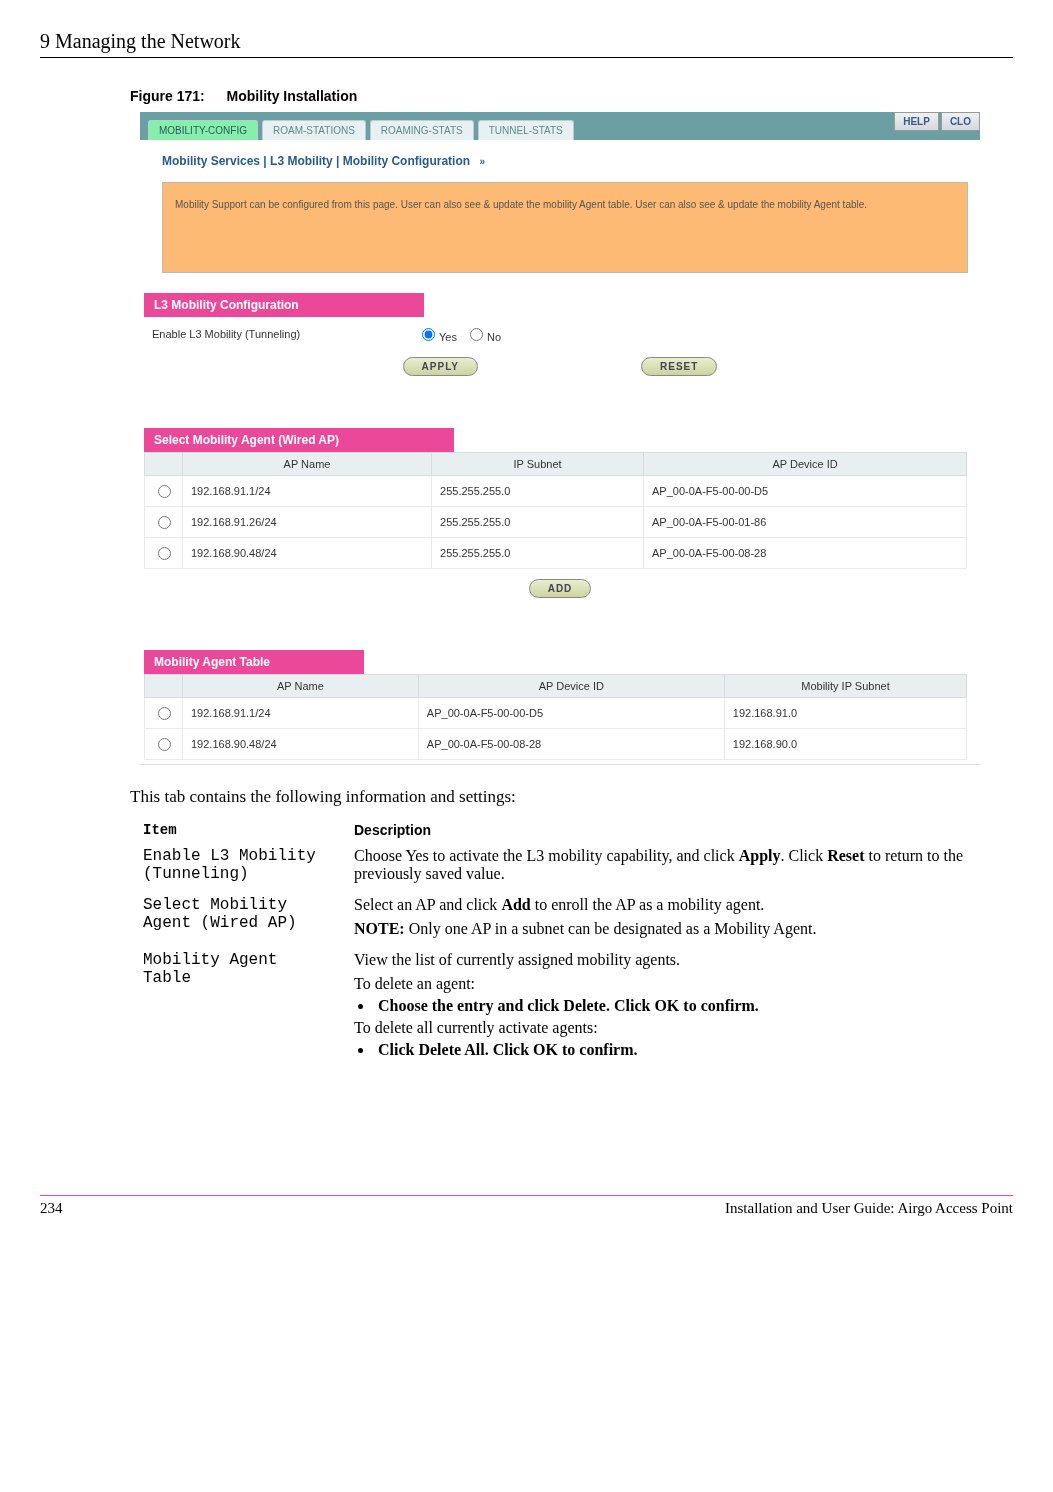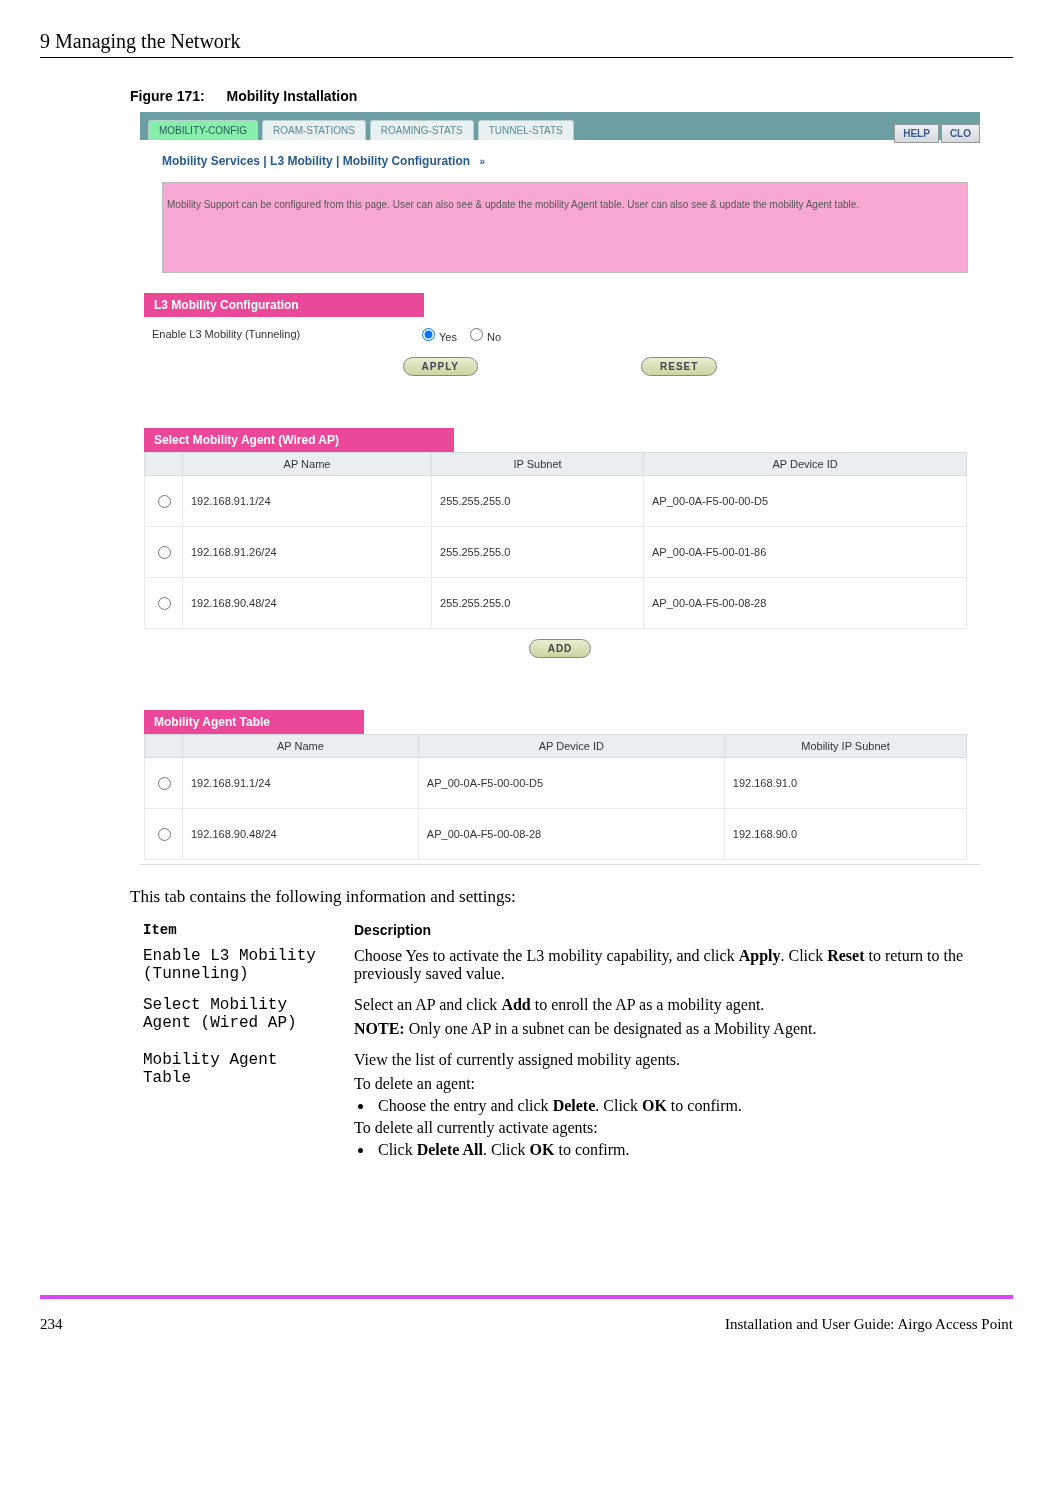--- a/index.html
+++ b/index.html
@@ -53,21 +53,21 @@
     color: #2b5a5e;
     border-radius: 3px 3px 0 0;
   }
   .tab.inactive {
     background: #e8f0f1;
     color: #5a8b8f;
   }
   .helpbtns {
     position: absolute;
     right: 0;
-    top: 12px;
+    top: 0;
     display: flex;
   }
   .helpbtns .btn {
     background: linear-gradient(#eef1f4,#d4d9de);
     padding: 3px 8px;
     border: 1px solid #999;
     font-size: 10px;
     color: #3a5a8a;
     font-weight: bold;
     margin-left: 2px;
@@ -79,24 +79,24 @@
     padding: 14px 22px;
   }
   .breadcrumb .arrow {
     color: #2a5a8a;
     font-size: 10px;
     margin-left: 6px;
   }
   .descbox {
     margin: 0 12px 16px 22px;
     border: 1px solid #bbb;
-    background: #f9a8d4;
+    background: #fdba74;
     font-size: 10px;
     color: #555;
-    padding: 14px 12px 60px 4px;
+    padding: 14px 12px 60px 12px;
     line-height: 1.5;
   }
   .panel-title {
     background: #ec4899;
     color: #fff;
     font-weight: bold;
     font-size: 12px;
     padding: 5px 10px;
     width: 260px;
     margin-left: 4px;
@@ -137,21 +137,21 @@
   table.data th {
     background: #e9eef1;
     border: 1px solid #d5dbe0;
     padding: 5px 8px;
     text-align: center;
     font-weight: normal;
     color: #333;
   }
   table.data td {
     border: 1px solid #e8ecef;
-    padding: 16px 8px;
+    padding: 6px 8px;
     margin-top: 46px;
   }
   table.data td.radio-cell {
     width: 18px;
     text-align: center;
   }
   .below-text {
     margin: 22px 0 12px 90px;
     font-size: 17px;
   }
@@ -176,25 +176,26 @@
     font-family: Liberation Mono, monospace;
   }
   .def-table ul {
     margin: 4px 0;
     padding-left: 20px;
   }
   .def-table ul li {
     list-style: disc;
     margin-bottom: 4px;
     padding-left: 4px;
+    font-weight: bold;
   }
   .footer {
     margin-top: 120px;
-    border-top: 4px solid #d946ef;
-    padding-top: 17px;
+    border-top: 1px solid #d946ef;
+    padding-top: 4px;
     display: flex;
     justify-content: space-between;
     font-size: 15px;
   }
 </style>
 </head>
 <body>
 
 <div class="top-header">9  Managing the Network</div>
 

